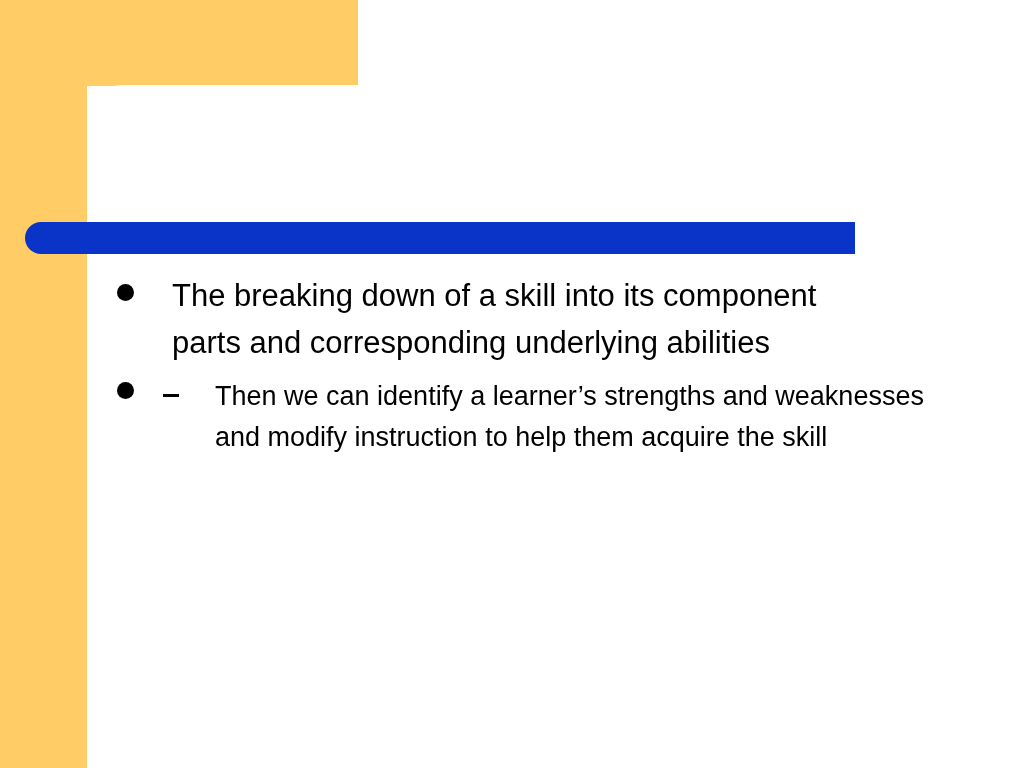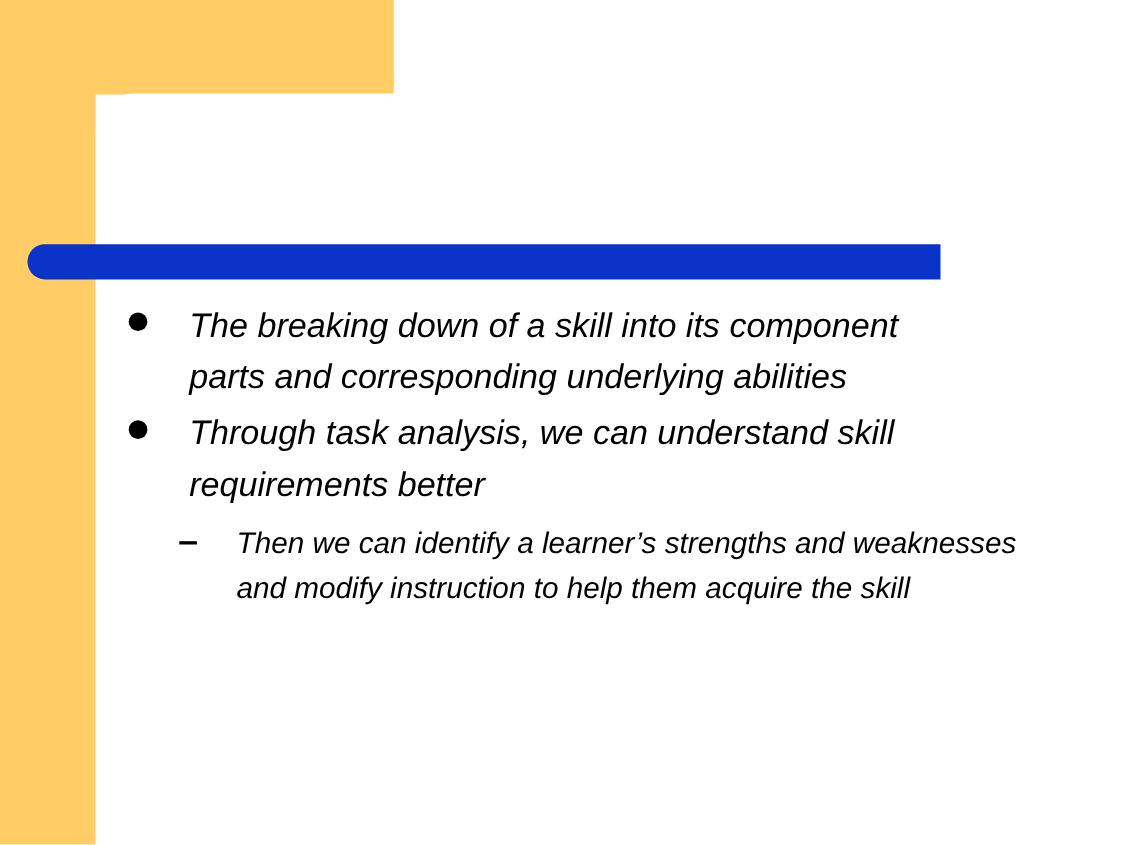--- a/index.html
+++ b/index.html
@@ -83,21 +83,20 @@
     white-space: nowrap;
   }
 
   
 
   .body-area {
     position: absolute;
     left: 0;
     top: 272px;
     width: 1024px;
-    font-style: italic;
   }
 
   .bullet-row {
     position: relative;
     display: block;
   }
 
   
   .bullet-l1 {
     padding-left: 172px;
@@ -158,21 +157,20 @@
 
   <div class="body-area">
 
     <div class="bullet-row bullet-l1 wrap-narrow">
       <span class="marker"></span>
       <span class="btext">The breaking down of a skill into its component parts and corresponding underlying abilities</span>
     </div>
 
     <div class="bullet-row bullet-l1 wrap-wide">
       <span class="marker"></span>
-      <span class="btext">Through task analysis, we can understand skill requirements better</span>
     </div>
 
     <div class="bullet-row bullet-l2">
       <span class="marker-dash"></span>
       <span class="btext">Then we can identify a learner’s strengths and weaknesses and modify instruction to help them acquire the skill</span>
     </div>
 
   </div>
 </div>
 

